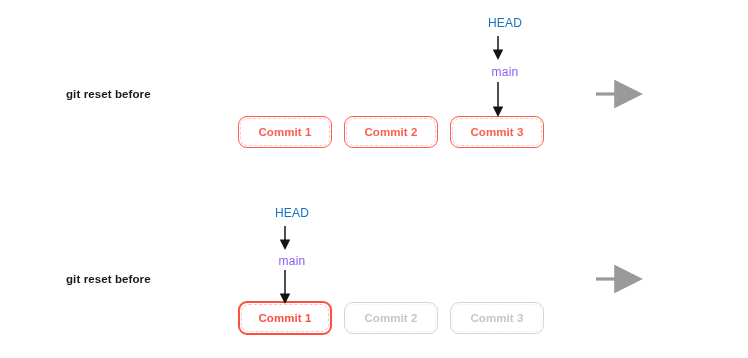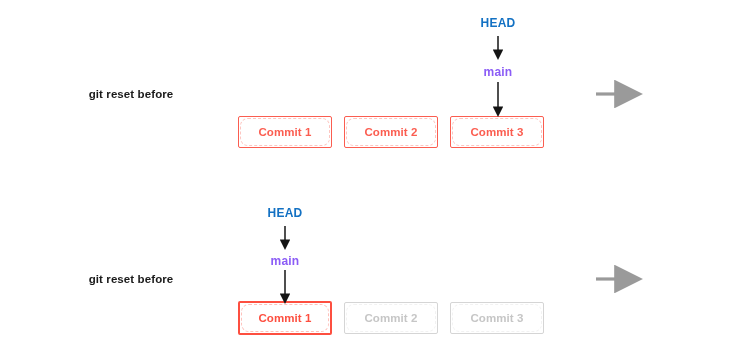--- a/index.html
+++ b/index.html
@@ -23,44 +23,45 @@
   }
 
   
   .row-label {
     position: absolute;
     font-size: 11.5px;
     font-weight: bold;
     color: #1a1a1a;
     letter-spacing: 0.1px;
     white-space: nowrap;
-    text-align: center;
+    text-align: left;
     transform: translateY(-50%);
   }
 
   
   .ptr-label {
     position: absolute;
     font-size: 12px;
-    font-weight: bold;
+    font-weight: normal;
     white-space: nowrap;
     transform: translate(-50%, -50%);
     letter-spacing: 0.2px;
+    margin-left: 7px;
   }
   .ptr-head { color: #1371c3; }
   .ptr-branch { color: #8b5cf6; }
 
   
   .commit-box {
     position: absolute;
     box-sizing: border-box;
     display: flex;
     align-items: center;
     justify-content: center;
-    border-radius: 2px;
+    border-radius: 9px;
     font-size: 11.5px;
     font-weight: bold;
     letter-spacing: 0.1px;
     white-space: nowrap;
     transform: translate(-50%, -50%);
     background: #ffffff;
   }
   .commit-active {
     border: 1.6px solid #fb5d50;
     color: #fb5d50;

